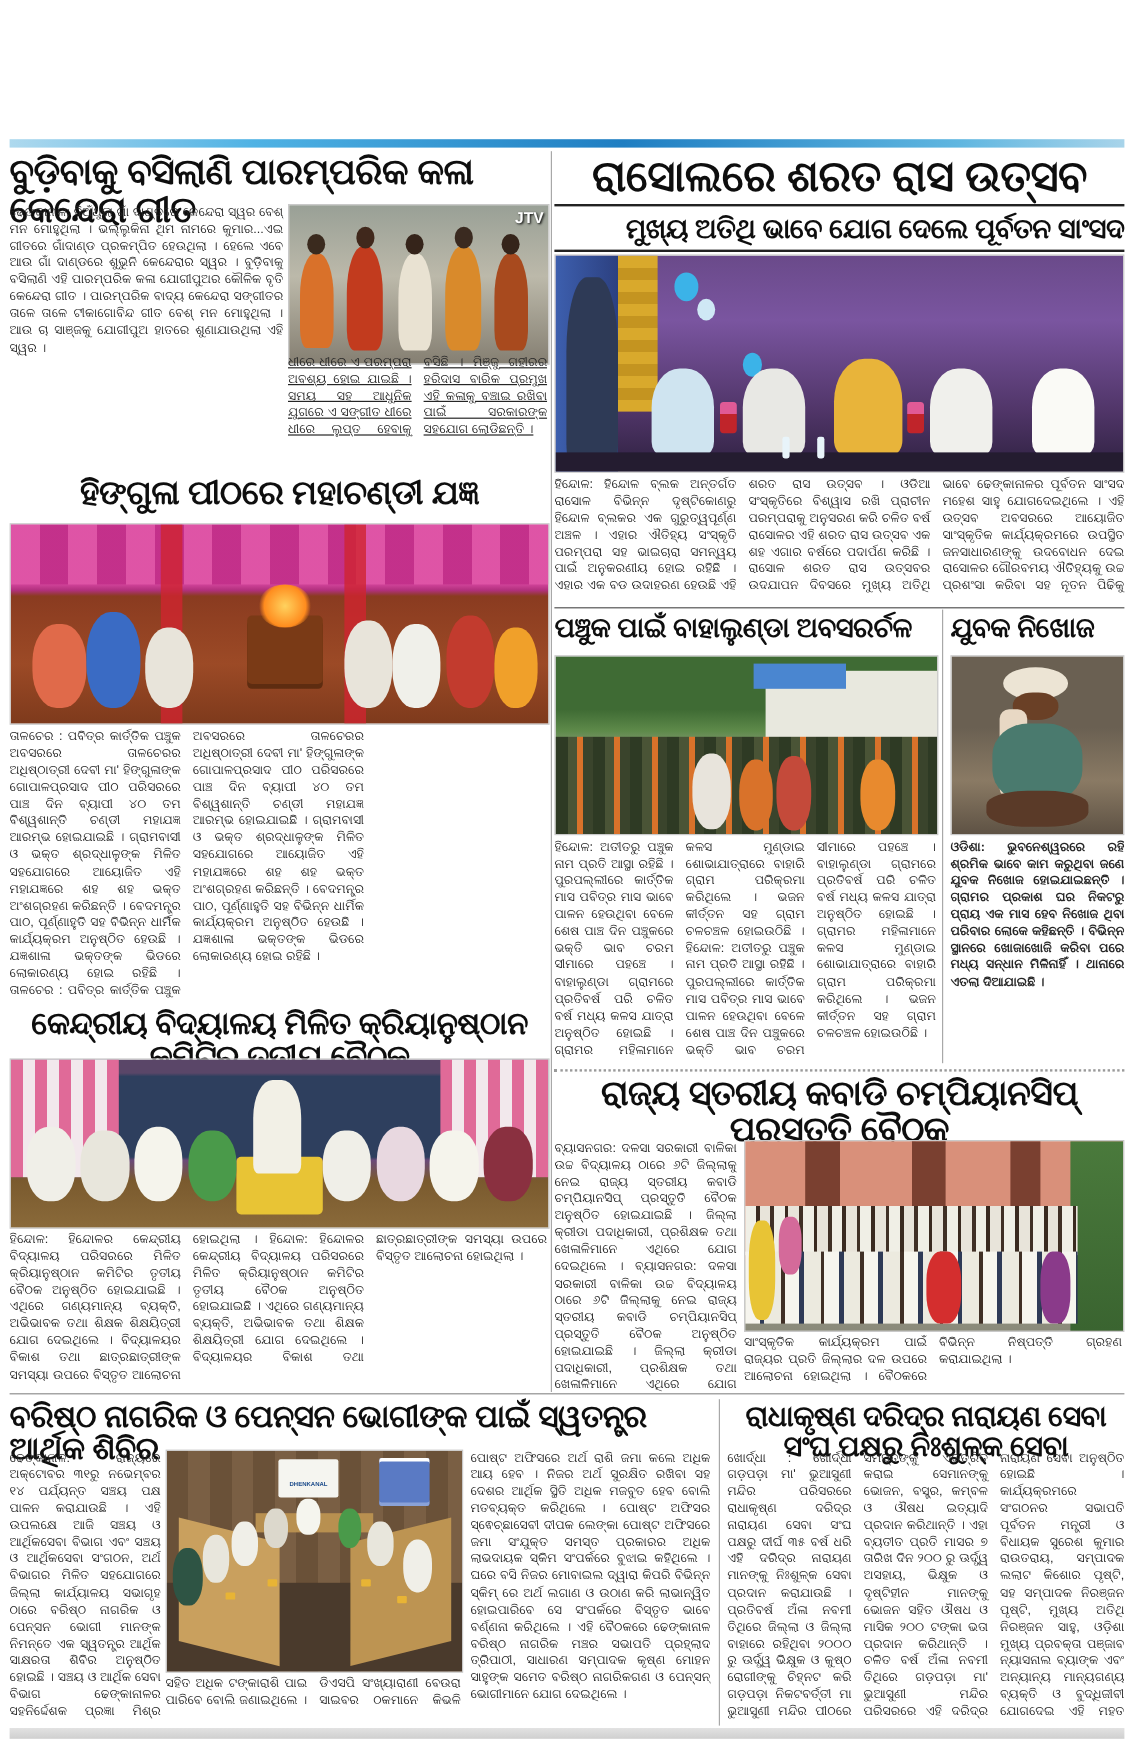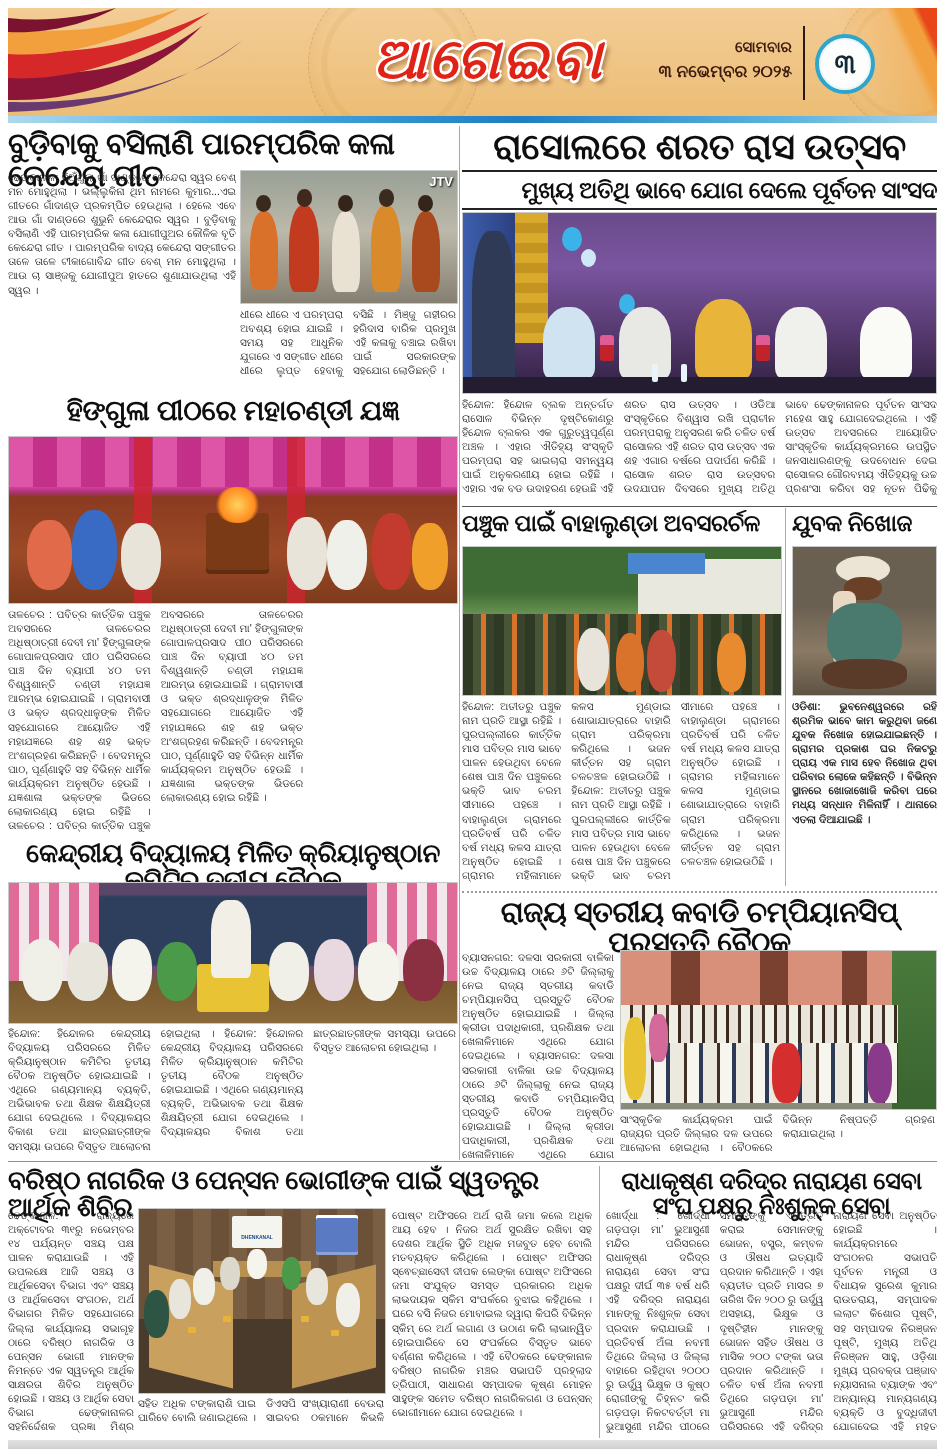--- a/index.html
+++ b/index.html
@@ -41,39 +41,20 @@
        display:flex;align-items:center;justify-content:flex-end;}
   .ovl{position:absolute;font-weight:bold;}
   .footerband{position:absolute;left:8px;top:1440px;width:929px;height:9px;
        background:linear-gradient(180deg,#e2e2e2,#cfcfcf);}
 </style>
 </head>
 <body>
 
 <div class="page">
 
-  <div class="hdr">
-    <div class="mandala" style="left:300px;top:-30px;width:170px;height:170px;"></div>
-    <div class="mandala" style="left:830px;top:-20px;width:140px;height:140px;"></div>
-    <svg class="hdr-wave" width="330" height="108" viewBox="0 0 330 108">
-      <path d="M0 104 C 90 102 175 78 235 32 C 182 76 100 96 0 94 Z" fill="#5c2a6e" opacity=".9"></path>
-      <path d="M0 92 C 82 94 152 62 194 18 C 142 56 80 72 0 62 Z" fill="#8a1538"></path>
-      <path d="M0 70 C 72 74 142 46 202 4 C 150 30 70 52 0 40 Z" fill="#d62828"></path>
-      <path d="M0 46 C 62 50 122 30 172 0 C 120 18 58 28 0 20 Z" fill="#f2a03d"></path>
-      <path d="M0 24 C 40 26 78 16 108 0 C 72 10 36 14 0 10 Z" fill="#7a1230"></path>
-    </svg>
-    <div class="hdr-corner"></div>
-    <div class="masthead">ଆଗେଇବା</div>
-    <div class="issue">
-      <div class="d1">ସୋମବାର</div>
-      <div class="d2">୩ ନଭେମ୍ବର ୨୦୨୫</div>
-    </div>
-    <div class="hdr-vline"></div>
-    <div class="pagenum">୩</div>
-  </div>
   <div class="bluestrip"></div>
 
   <div class="vline" style="left:459px;top:126px;height:1034px;"></div>
   <div class="vline" style="left:785px;top:508px;height:378px;"></div>
   <div class="hline" style="left:8px;top:1161px;width:929px;"></div>
   <div class="vline" style="left:599px;top:1166px;height:272px;"></div>
   <div class="dashline" style="left:462px;top:891px;width:475px;"></div>
   <div class="hline" style="left:462px;top:506px;width:475px;background:#555;"></div>
 
   <div>
@@ -85,21 +66,21 @@
       <div class="shp" style="left:22%;top:26%;width:14%;height:66%;border-radius:45% 45% 20% 20%;background:#c23b1e;"></div>
       <div class="shp" style="left:26%;top:14%;width:7%;height:13%;border-radius:50%;background:#40281c;"></div>
       <div class="shp" style="left:42%;top:30%;width:13%;height:62%;border-radius:45% 45% 20% 20%;background:#e9e2d2;"></div>
       <div class="shp" style="left:45%;top:18%;width:7%;height:13%;border-radius:50%;background:#35241a;"></div>
       <div class="shp" style="left:60%;top:26%;width:14%;height:66%;border-radius:45% 45% 20% 20%;background:#d98a2b;"></div>
       <div class="shp" style="left:64%;top:14%;width:7%;height:13%;border-radius:50%;background:#3a2a20;"></div>
       <div class="shp" style="left:79%;top:30%;width:13%;height:62%;border-radius:45% 45% 20% 20%;background:#a84a1e;"></div>
       <div class="shp" style="left:82%;top:18%;width:7%;height:13%;border-radius:50%;background:#35241a;"></div>
       <div class="ovl" style="right:4px;top:3px;color:#fff;font-size:13px;text-shadow:1px 1px 2px #000;">JTV</div>
     </div>
-    <div class="body-txt c2" style="left:240px;top:307px;width:216px;height:84px;">ଧୀରେ ଧୀରେ ଏ ପରମ୍ପରା ଅବଶ୍ୟ ହୋଇ ଯାଇଛି । ସମୟ ସହ ଆଧୁନିକ ଯୁଗରେ ଏ ସଙ୍ଗୀତ ଧୀରେ ଧୀରେ ଲୁପ୍ତ ହେବାକୁ ବସିଛି । ମିଞ୍ଜୁ ଗହୀରର ହରିଦାସ ବାରିକ ପ୍ରମୁଖ ଏହି କଳାକୁ ବଞ୍ଚାଇ ରଖିବା ପାଇଁ ସରକାରଙ୍କ ସହଯୋଗ ଲୋଡିଛନ୍ତି ।</div>
+    <div class="body-txt c2" style="left:240px;top:295px;width:216px;height:84px;text-decoration:underline;">ଧୀରେ ଧୀରେ ଏ ପରମ୍ପରା ଅବଶ୍ୟ ହୋଇ ଯାଇଛି । ସମୟ ସହ ଆଧୁନିକ ଯୁଗରେ ଏ ସଙ୍ଗୀତ ଧୀରେ ଧୀରେ ଲୁପ୍ତ ହେବାକୁ ବସିଛି । ମିଞ୍ଜୁ ଗହୀରର ହରିଦାସ ବାରିକ ପ୍ରମୁଖ ଏହି କଳାକୁ ବଞ୍ଚାଇ ରଖିବା ପାଇଁ ସରକାରଙ୍କ ସହଯୋଗ ଲୋଡିଛନ୍ତି ।</div>
   </div>
 
   <div>
     <div class="hl" style="left:462px;top:128px;width:475px;font-size:36px;text-align:center;">ରାସୋଲରେ ଶରତ ରାସ ଉତ୍ସବ</div>
     <div class="subhead-box" style="left:462px;top:170px;width:475px;height:36px;">
       <div class="hl" style="position:static;font-size:23px;">ମୁଖ୍ୟ ଅତିଥି ଭାବେ ଯୋଗ ଦେଲେ ପୂର୍ବତନ ସାଂସଦ</div>
     </div>
     <div class="photo" style="left:462px;top:212px;width:473px;height:180px;background:linear-gradient(180deg,#6a4a8a,#7a55a0 30%,#503568 72%,#2e2140);">
       <div class="shp" style="left:0;top:0;width:11%;height:100%;background:linear-gradient(90deg,#3d5fae,#2c4080);"></div>
       <div class="shp" style="left:11%;top:0;width:7%;height:72%;background:repeating-linear-gradient(0deg,#d9a92c 0 10px,#c49420 10px 20px);"></div>

